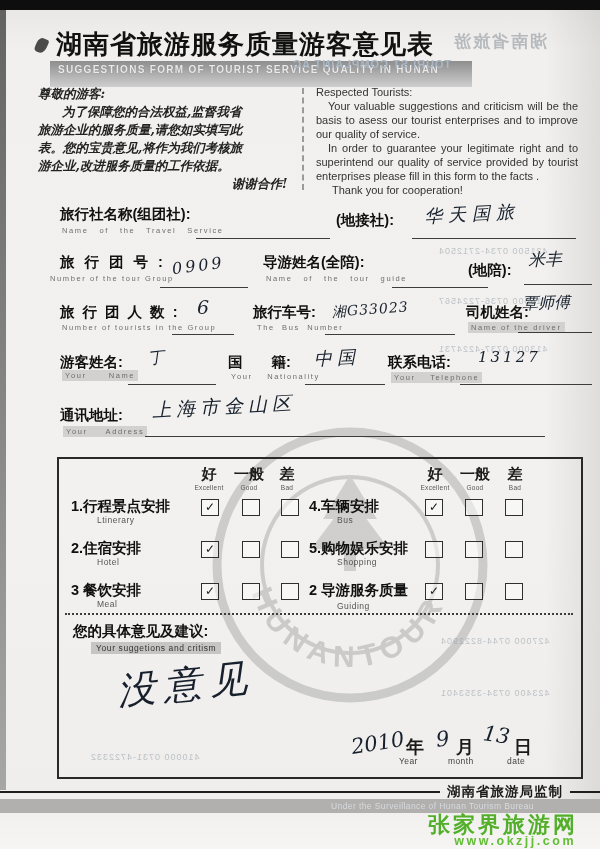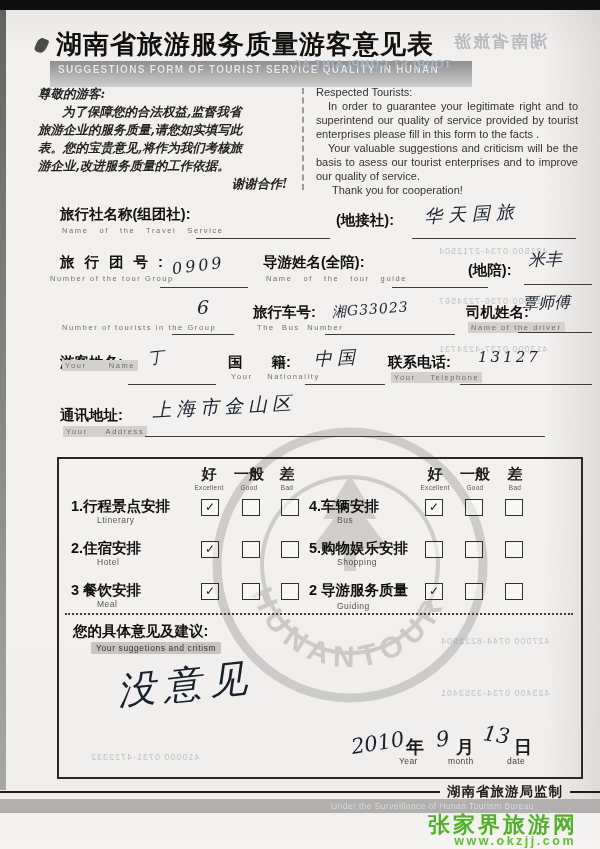--- a/index.html
+++ b/index.html
@@ -92,22 +92,22 @@
 
   <div class="abs cnText" style="left:38px;top:86px;">尊敬的游客:</div>
   <div class="abs cnText" style="left:62px;top:104px;">为了保障您的合法权益,监督我省</div>
   <div class="abs cnText" style="left:38px;top:122px;">旅游企业的服务质量,请您如实填写此</div>
   <div class="abs cnText" style="left:38px;top:140px;">表。您的宝贵意见,将作为我们考核旅</div>
   <div class="abs cnText" style="left:38px;top:158px;">游企业,改进服务质量的工作依据。</div>
   <div class="abs cnText" style="left:232px;top:176px;">谢谢合作!</div>
   <div class="abs intro-divider"></div>
   <div class="abs" style="left:316px;top:85px;width:262px;">
     <div class="enText">Respected Tourists:</div>
+    <div class="enText" style="text-indent:12px;text-align:justify;">Your valuable suggestions and criticism will be the basis to asess our tourist enterprises and to improve our quality of service.</div>
     <div class="enText" style="text-indent:12px;text-align:justify;">In order to guarantee your legitimate right and to superintend our quality of service provided by tourist enterprises please fill in this form to the facts .</div>
-    <div class="enText" style="text-indent:12px;text-align:justify;">Your valuable suggestions and criticism will be the basis to asess our tourist enterprises and to improve our quality of service.</div>
     <div class="enText" style="text-indent:16px;">Thank you for cooperation!</div>
   </div>
 
   <div class="abs lbl" style="left:60px;top:205px;">旅行社名称(组团社):</div>
   <div class="abs sub" style="left:62px;top:226px;">Name   of   the   Travel   Service</div>
   <div class="abs uline" style="left:196px;top:238px;width:134px;"></div>
   <div class="abs lbl" style="left:336px;top:211px;">(地接社):</div>
   <div class="abs hw" style="left:424px;top:202px;font-size:18px;letter-spacing:6px;transform:rotate(-3deg);">华天国旅</div>
   <div class="abs uline" style="left:412px;top:238px;width:164px;"></div>
 
@@ -115,34 +115,35 @@
   <div class="abs sub" style="left:50px;top:274px;">Number of the tour Group</div>
   <div class="abs hw" style="left:172px;top:256px;font-size:16px;letter-spacing:3px;transform:rotate(-7deg);">0909</div>
   <div class="abs uline" style="left:160px;top:287px;width:88px;"></div>
   <div class="abs lbl" style="left:263px;top:253px;">导游姓名(全陪):</div>
   <div class="abs sub" style="left:266px;top:274px;">Name   of   the   tour   guide</div>
   <div class="abs uline" style="left:392px;top:287px;width:96px;"></div>
   <div class="abs lbl" style="left:468px;top:261px;">(地陪):</div>
   <div class="abs hw" style="left:528px;top:248px;font-size:17px;transform:rotate(-2deg);">米丰</div>
   <div class="abs uline" style="left:524px;top:284px;width:68px;"></div>
 
+  <div class="abs lbl" style="left:60px;top:303px;letter-spacing:2px;">旅 行 团 人 数 :</div>
   <div class="abs sub" style="left:62px;top:323px;">Number of tourists in the Group</div>
   <div class="abs hw" style="left:197px;top:296px;font-size:19px;">6</div>
   <div class="abs uline" style="left:172px;top:334px;width:62px;"></div>
   <div class="abs lbl" style="left:253px;top:303px;">旅行车号:</div>
   <div class="abs sub" style="left:257px;top:323px;">The  Bus  Number</div>
   <div class="abs hw" style="left:332px;top:301px;font-size:14px;letter-spacing:1px;transform:rotate(-4deg);">湘G33023</div>
   <div class="abs uline" style="left:325px;top:334px;width:130px;"></div>
   <div class="abs lbl" style="left:466px;top:303px;">司机姓名:</div>
   <div class="abs sub hl" style="left:468px;top:322px;">Name of the driver</div>
   <div class="abs hw" style="left:522px;top:293px;font-size:16px;transform:rotate(-2deg);">覃师傅</div>
   <div class="abs uline" style="left:518px;top:332px;width:74px;"></div>
 
   <div class="abs lbl" style="left:60px;top:353px;">游客姓名:</div>
-  <div class="abs sub hl" style="left:62px;top:360px;">Your      Name</div>
+  <div class="abs sub hl" style="left:62px;top:370px;">Your      Name</div>
   <div class="abs hw" style="left:148px;top:348px;font-size:16px;transform:rotate(-6deg);">丁</div>
   <div class="abs uline" style="left:128px;top:384px;width:88px;"></div>
   <div class="abs lbl" style="left:228px;top:353px;">国　　籍:</div>
   <div class="abs sub" style="left:231px;top:372px;">Your    Nationality</div>
   <div class="abs hw" style="left:314px;top:346px;font-size:18px;letter-spacing:5px;transform:rotate(-3deg);">中国</div>
   <div class="abs uline" style="left:305px;top:384px;width:80px;"></div>
   <div class="abs lbl" style="left:388px;top:353px;">联系电话:</div>
   <div class="abs sub hl" style="left:391px;top:372px;">Your    Telephone</div>
   <div class="abs hw" style="left:478px;top:348px;font-size:15px;letter-spacing:3px;">13127</div>
   <div class="abs uline" style="left:460px;top:384px;width:132px;"></div>

